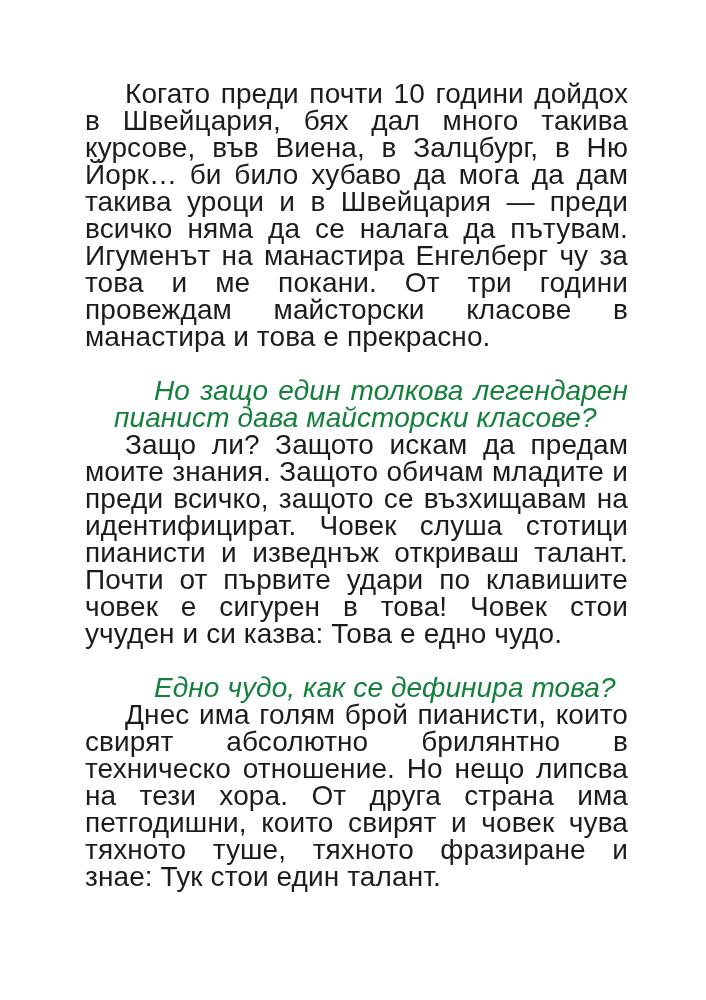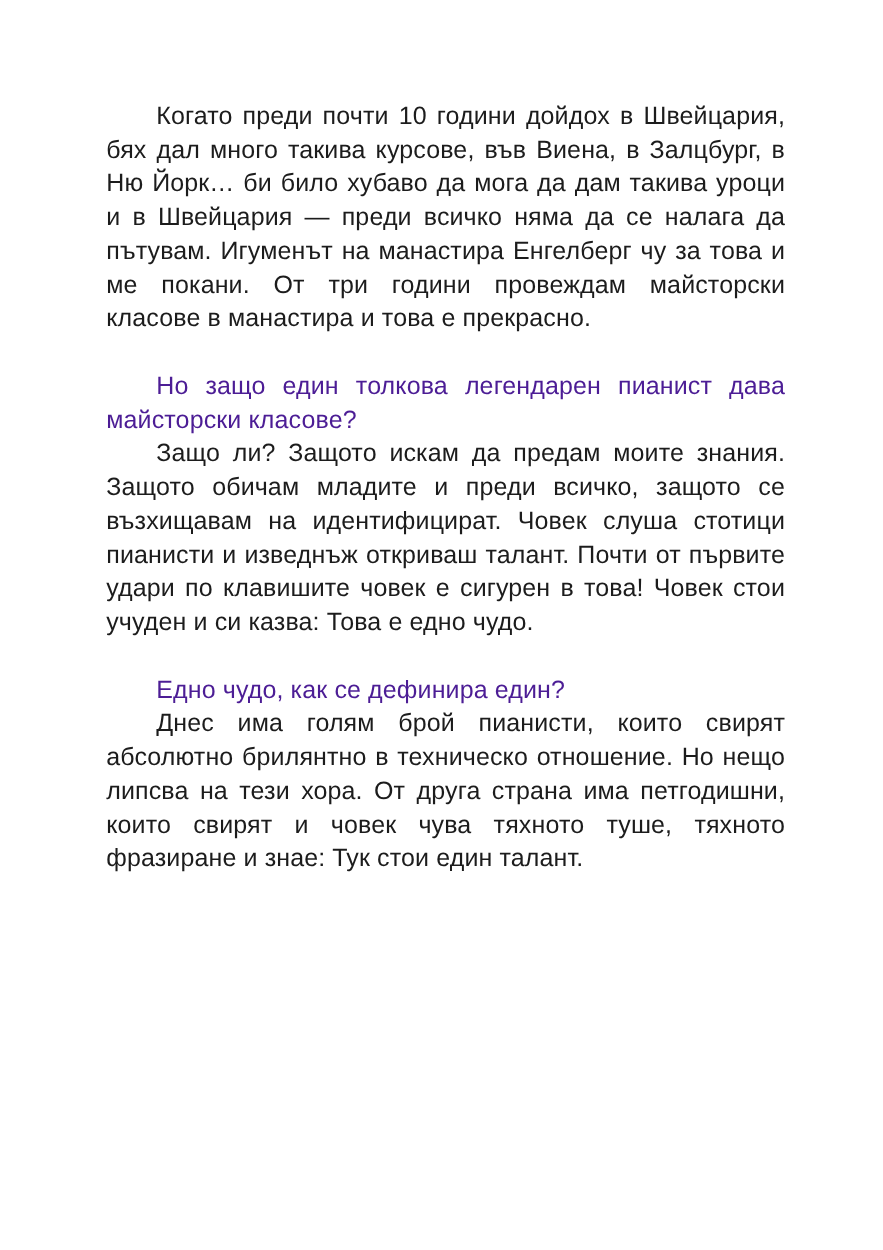--- a/index.html
+++ b/index.html
@@ -13,39 +13,41 @@
     height: 1000px;
     background: #ffffff;
     overflow: hidden;
     font-family: "Liberation Sans", sans-serif;
   }
   .content {
     position: absolute;
     left: 85px;
     top: 80px;
     width: 543px;
-    font-size: 20px;
+    font-size: 28px;
     line-height: 27px;
     text-align: justify;
     color: #1c1c1c;
     letter-spacing: 0.1px;
   }
   .content p {
     margin: 0;
     text-indent: 40px;
   }
   .content p.question {
-    color: #4c1d95;
+    color: #15803d;
+    font-style: italic;
     margin-top: 27px;
+    margin-left: 29px;
   }
 </style>
 </head>
 <body>
 
 <div class="page">
   <div class="content">
     <p class="answer">Когато преди почти 10 години дойдох в Швейцария, бях дал много такива курсове, във Виена, в Залцбург, в Ню Йорк… би било хубаво да мога да дам такива уроци и в Швейцария — преди всичко няма да се налага да пътувам. Игуменът на манастира Енгелберг чу за това и ме покани. От три години провеждам майсторски класове в манастира и това е прекрасно.</p>
     <p class="question">Но защо един толкова легендарен пианист дава майсторски класове?</p>
     <p class="answer">Защо ли? Защото искам да предам моите знания. Защото обичам младите и преди всичко, защото се възхищавам на идентифицират. Човек слуша стотици пианисти и изведнъж откриваш талант. Почти от първите удари по клавишите човек е сигурен в това! Човек стои учуден и си казва: Това е едно чудо.</p>
-    <p class="question">Едно чудо, как се дефинира един?</p>
+    <p class="question">Едно чудо, как се дефинира това?</p>
     <p class="answer">Днес има голям брой пианисти, които свирят абсолютно брилянтно в техническо отношение. Но нещо липсва на тези хора. От друга страна има петгодишни, които свирят и човек чува тяхното туше, тяхното фразиране и знае: Тук стои един талант.</p>
   </div>
 </div>
 
 </body></html>

